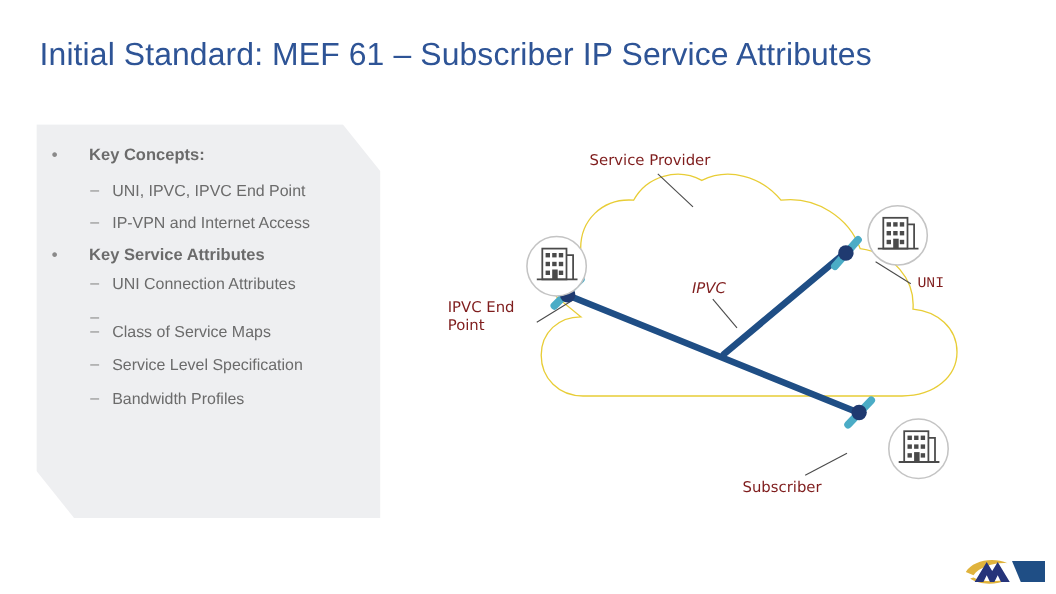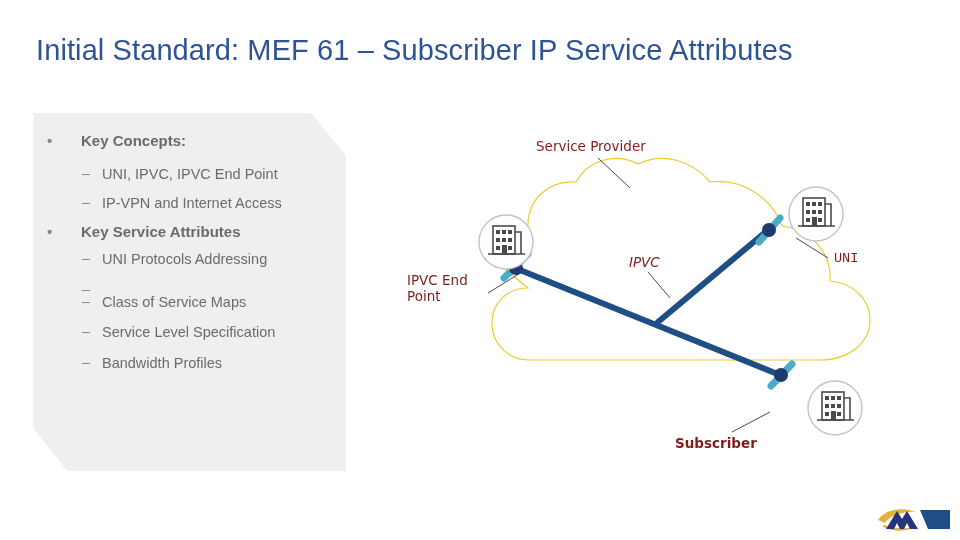--- a/index.html
+++ b/index.html
@@ -102,21 +102,21 @@
     font-family: "DejaVu Sans", sans-serif;
     font-size: 13.5px;
     color: #7f1d1d;
     white-space: nowrap;
     line-height: 1.22;
   }
   #label-service-provider { left: 156px; top: 18px; }
   #label-ipvc            { left: 249px; top: 134px; font-style: italic; }
   #label-ipvc-end-point  { left: 27px;  top: 152px; width: 78px; white-space: normal; }
   #label-uni             { left: 454px; top: 131px; font-family: Liberation Mono, monospace; }
-  #label-subscriber      { left: 295px; top: 315px; font-weight: bold; }
+  #label-subscriber      { left: 295px; top: 315px; }
 
   
   #logo {
     position: absolute;
     left: 876px;
     top: 502px;
     width: 76px;
     height: 34px;
   }
 </style>
@@ -151,21 +151,21 @@
     <div class="sp-c"></div>
 
     <div class="lvl1">
       <span class="mark">•</span>
       <span>Key Service Attributes</span>
     </div>
     <div class="sp-c"></div>
 
     <div class="lvl2">
       <span class="mark">–</span>
-      <span>UNI Protocols Addressing</span>
+      <span>UNI Connection Attributes</span>
     </div>
     <div class="sp-d"></div>
 
     <div class="lvl2">
       <span class="mark">–</span>
     </div>
     <div class="sp-d"></div>
 
     <div class="lvl2">
       <span class="mark">–</span>

